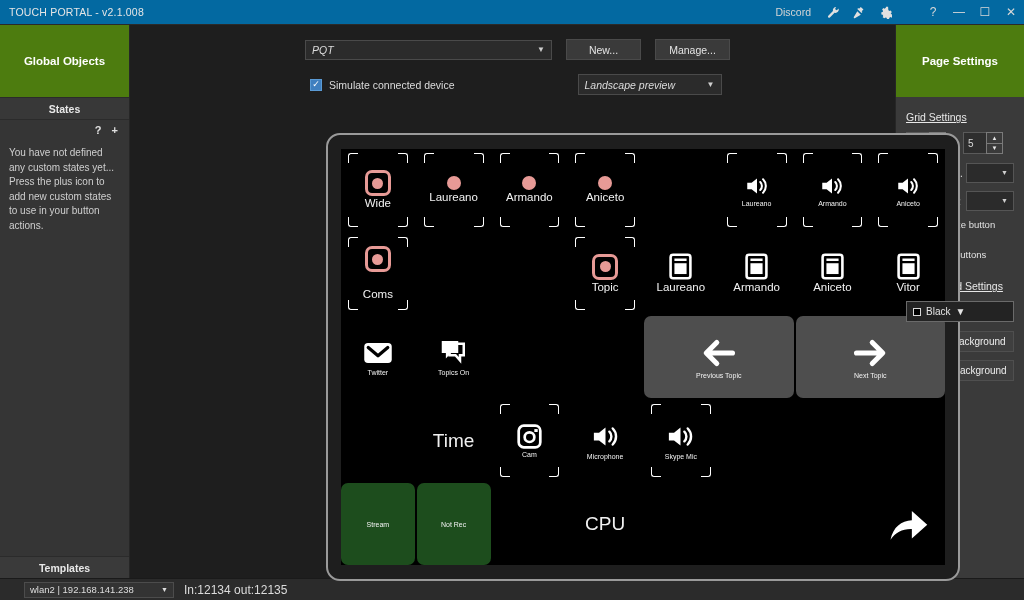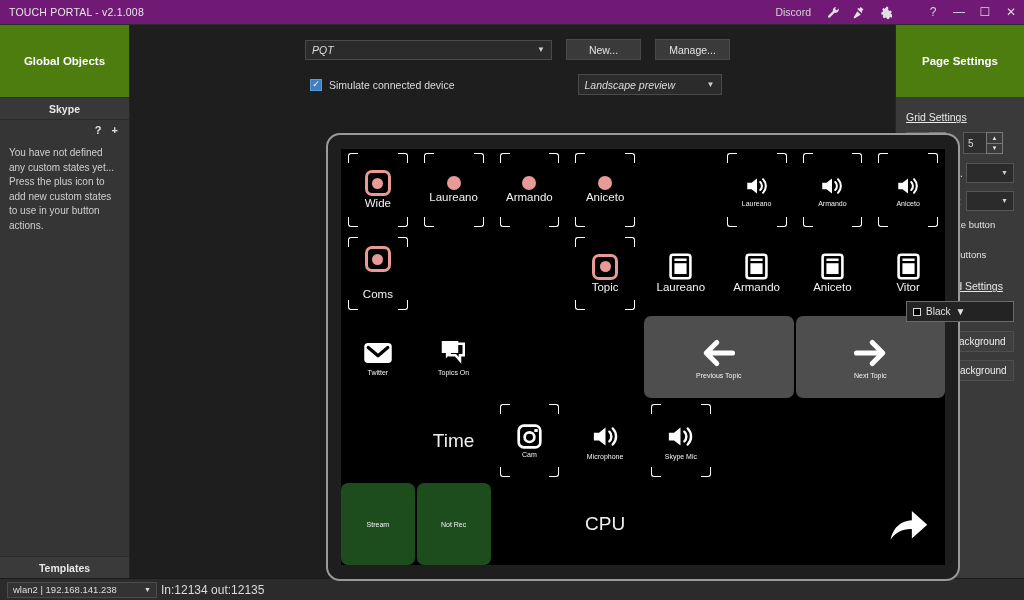--- a/index.html
+++ b/index.html
@@ -6,21 +6,21 @@
   html, body {
     width: 1024px; height: 600px;
     background: #1e1e1e;
     font-family: "Liberation Sans", sans-serif;
     overflow: hidden;
   }
   body { display: flex; flex-direction: column; }
 
   
   #titlebar {
-    height: 25px; background: #701a75; flex: none;
+    height: 25px; background: #0369a1; flex: none;
     display: flex; align-items: center; color: #e6e6e6;
     font-size: 10.5px; border-bottom: 1px solid #2a2a2a;
   }
   #titlebar .title { padding-left: 9px; letter-spacing: .2px; }
   #titlebar .spacer { flex: 1; }
   .tb-item {
     height: 25px; display: flex; align-items: center; justify-content: center;
     color: #d8d8d8;
   }
   .tb-text { font-size: 10.5px; padding: 0 9px; color: #d4d4d4; }
@@ -183,21 +183,21 @@
   .sw { width: 8px; height: 8px; border: 1px solid #d8d8d8; background: #000; flex: none; }
   .bg-btn {
     height: 21px; background: #3f3f3f; border: 1px solid #4f4f4f; color: #ededed;
     font-size: 10px; display: flex; align-items: center; justify-content: center;
     margin-bottom: 8px;
   }
 
   
   #status {
     height: 22px; flex: none; background: #2b2b2b; display: flex; align-items: center;
-    padding-left: 7px; gap: 4px; border-top: 1px solid #1a1a1a;
+    padding-left: 24px; gap: 10px; border-top: 1px solid #1a1a1a;
   }
   #net-combo {
     width: 150px; height: 16px; background: #333; border: 1px solid #4c4c4c;
     color: #dedede; font-size: 9.5px; display: flex; align-items: center;
     padding: 0 5px; position: relative;
   }
   #net-combo .caret { position: absolute; right: 5px; font-size: 7px; }
   #traffic { color: #dcdcdc; font-size: 12px; }
 </style>
 </head>
@@ -226,21 +226,21 @@
   <div class="tb-item tb-win">?</div>
   <div class="tb-item tb-win">—</div>
   <div class="tb-item tb-win">☐</div>
   <div class="tb-item tb-win">✕</div>
 </div>
 
 <div id="bodyrow">
 
   <div id="left">
     <div class="panel-head-blue">Global Objects</div>
-    <div class="panel-head-dark">Skype</div>
+    <div class="panel-head-dark">States</div>
     <div class="states-tools">
       <span>?</span>
       <span>+</span>
     </div>
     <div class="states-text">You have not defined any custom states yet... Press the plus icon to add new custom states to use in your button actions.</div>
     <div class="left-filler"></div>
     <div id="templates-tab">Templates</div>
   </div>
 
   <div id="center">

